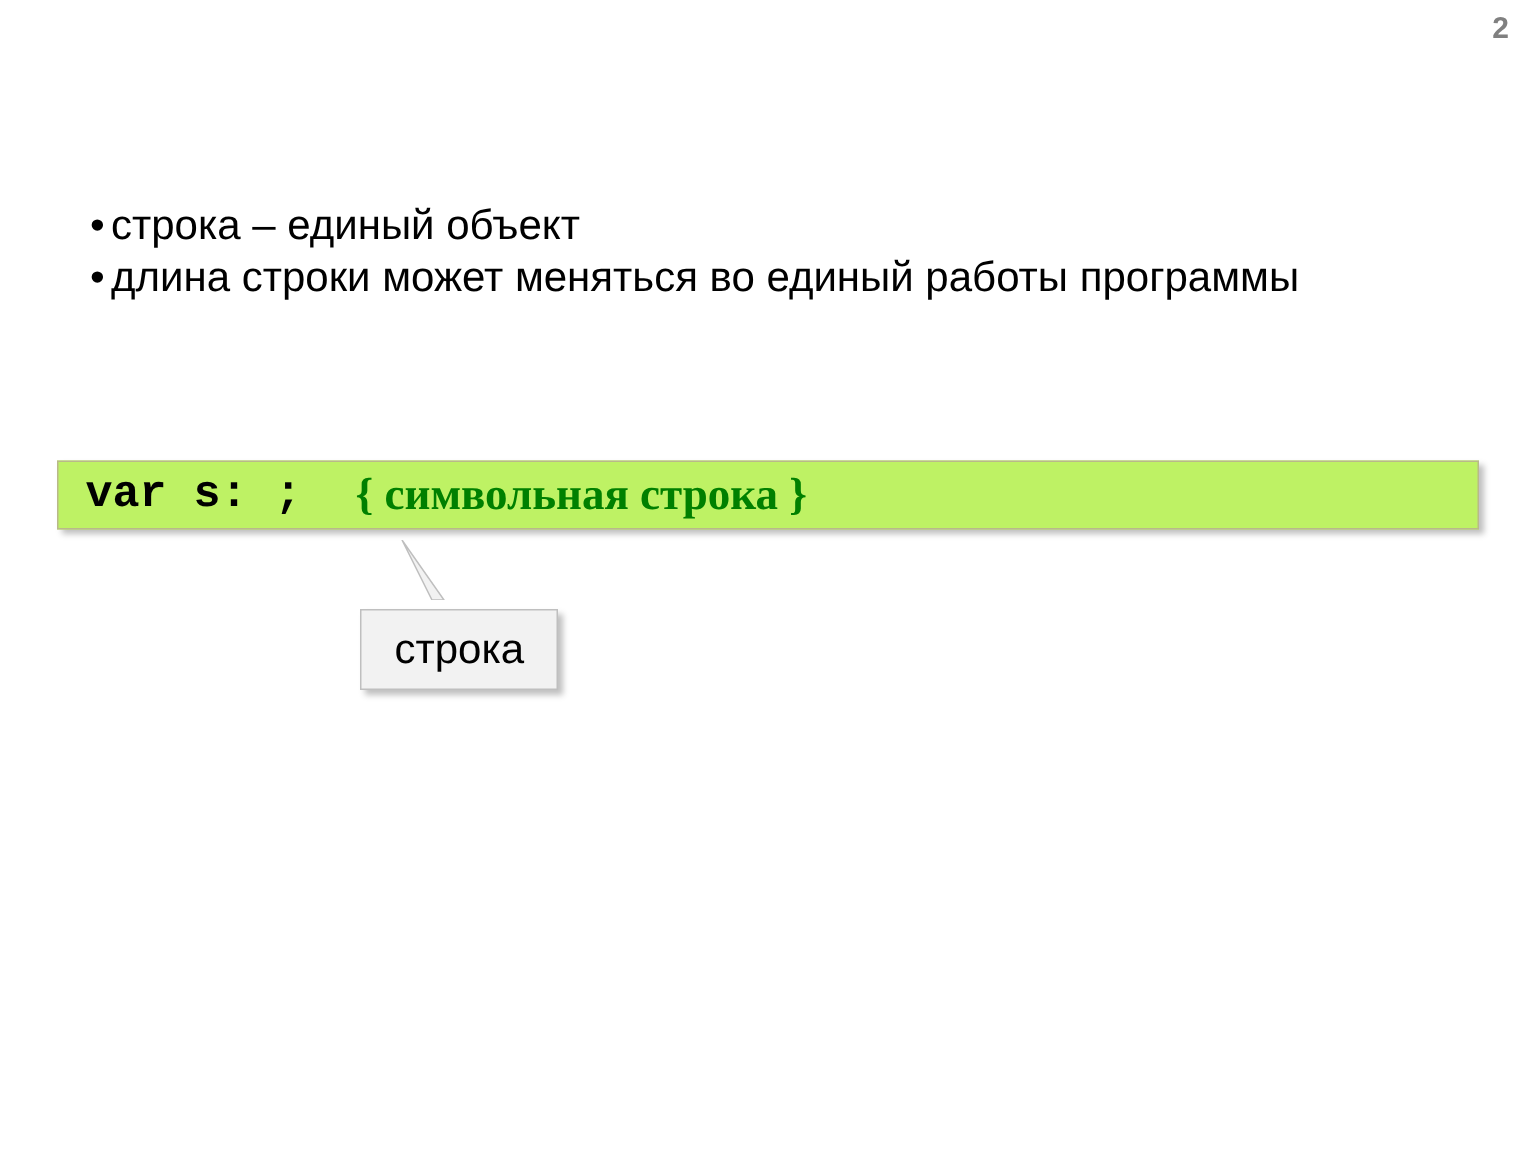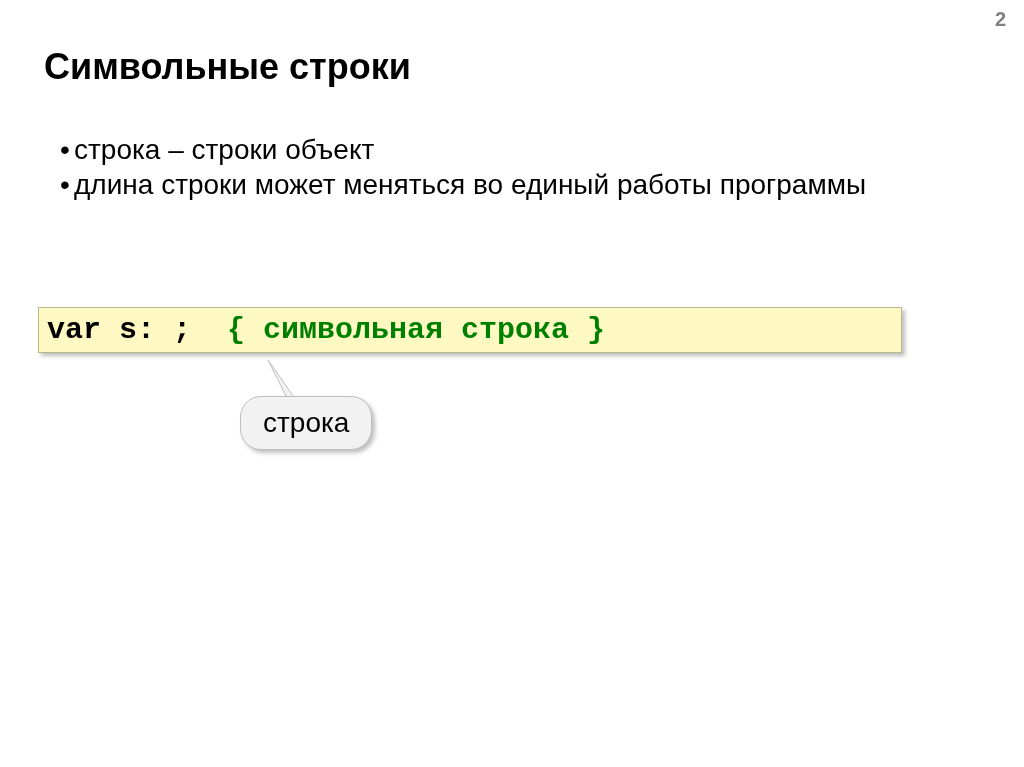--- a/index.html
+++ b/index.html
@@ -5,54 +5,53 @@
   * { margin: 0; padding: 0; box-sizing: border-box; }
   html, body { width: 1024px; height: 767px; background: #fff; font-family: Arial, Helvetica, sans-serif; color: #000; }
   .page { position: relative; width: 1024px; height: 767px; }
   .page-number { position: absolute; top: 8px; right: 18px; font-size: 20px; font-weight: bold; color: #808080; }
   .title { position: absolute; top: 46px; left: 44px; font-size: 36px; font-weight: bold; }
   .bullets { position: absolute; top: 132px; left: 60px; font-size: 28px; line-height: 1.25; max-width: 880px; }
   .bullets .item { display: flex; }
   .bullets .dot { width: 14px; flex: 0 0 14px; }
   .bullets .txt { }
   .code-box {
-    position: absolute; top: 307px; left: 38px; width: 864px; height: 46px;
-    background: #fef9c3; border: 1px solid #b9b98a;
+    position: absolute; top: 307px; left: 38px; width: 948px; height: 46px;
+    background: #bef264; border: 1px solid #b9b98a;
     box-shadow: 3px 3px 4px rgba(0,0,0,0.25);
-    display: flex; align-items: center; padding-left: 8px;
+    display: flex; align-items: center; padding-left: 18px;
     font-family: "Courier New", Courier, monospace; font-weight: bold; font-size: 30px;
     white-space: pre;
   }
   .code-box .kw-var { color: #000; }
   .code-box .type { color: #c00000; }
-  .code-box .comment { color: #008000; }
+  .code-box .comment { color: #008000; font-family: Liberation Serif, serif; }
   .callout {
-    position: absolute; top: 396px; left: 240px;
-    background: #f2f2f2; border: 1px solid #bfbfbf; border-radius: 21px;
+    position: absolute; top: 406px; left: 240px;
+    background: #f2f2f2; border: 1px solid #bfbfbf; border-radius: 0;
     box-shadow: 3px 3px 4px rgba(0,0,0,0.25);
     padding: 10px 22px; font-size: 28px;
   }
   .callout-tail {
     position: absolute; top: 360px; left: 258px; width: 40px; height: 40px;
   }
   .callout-tail svg { display: block; }
 </style>
 </head>
 <body>
 
 <div class="page">
 
   <div class="page-number">2</div>
 
-  <div class="title">Символьные строки</div>
 
   <div class="bullets">
     <div class="item">
       <span class="dot">•</span>
-      <span class="txt">строка – строки объект</span>
+      <span class="txt">строка – единый объект</span>
     </div>
     <div class="item">
       <span class="dot">•</span>
       <span class="txt">длина строки может меняться во единый работы программы</span>
     </div>
   </div>
 
   <div class="code-box">
     <span class="kw-var">var</span><span> s: </span><span>;  </span><span class="comment">{ символьная строка }</span>
   </div>

